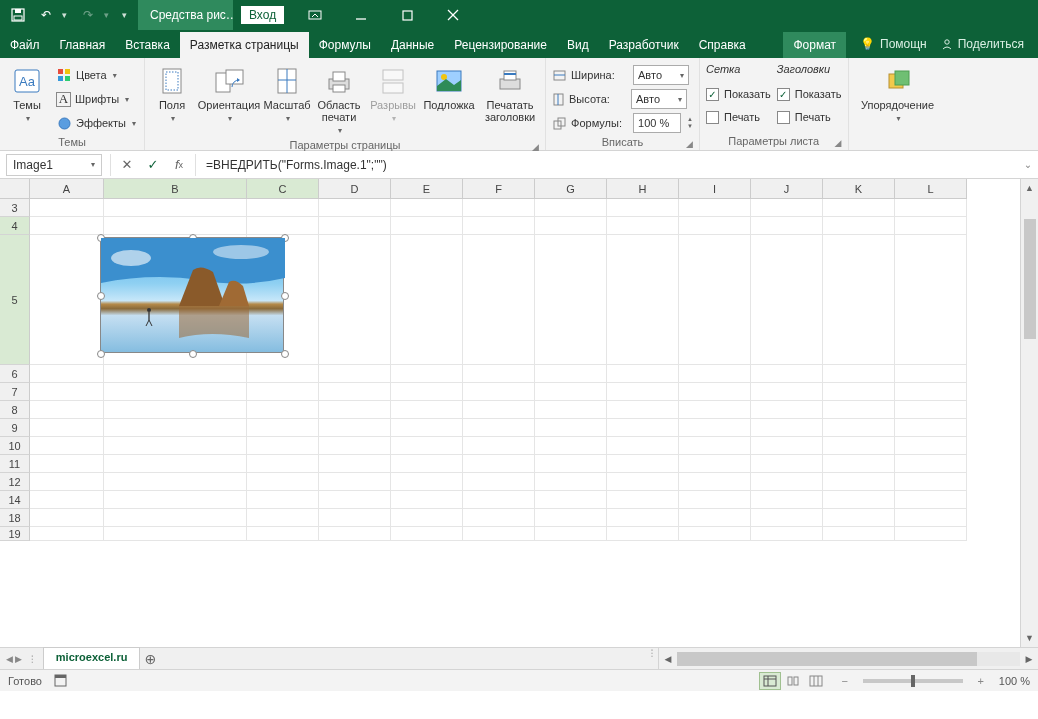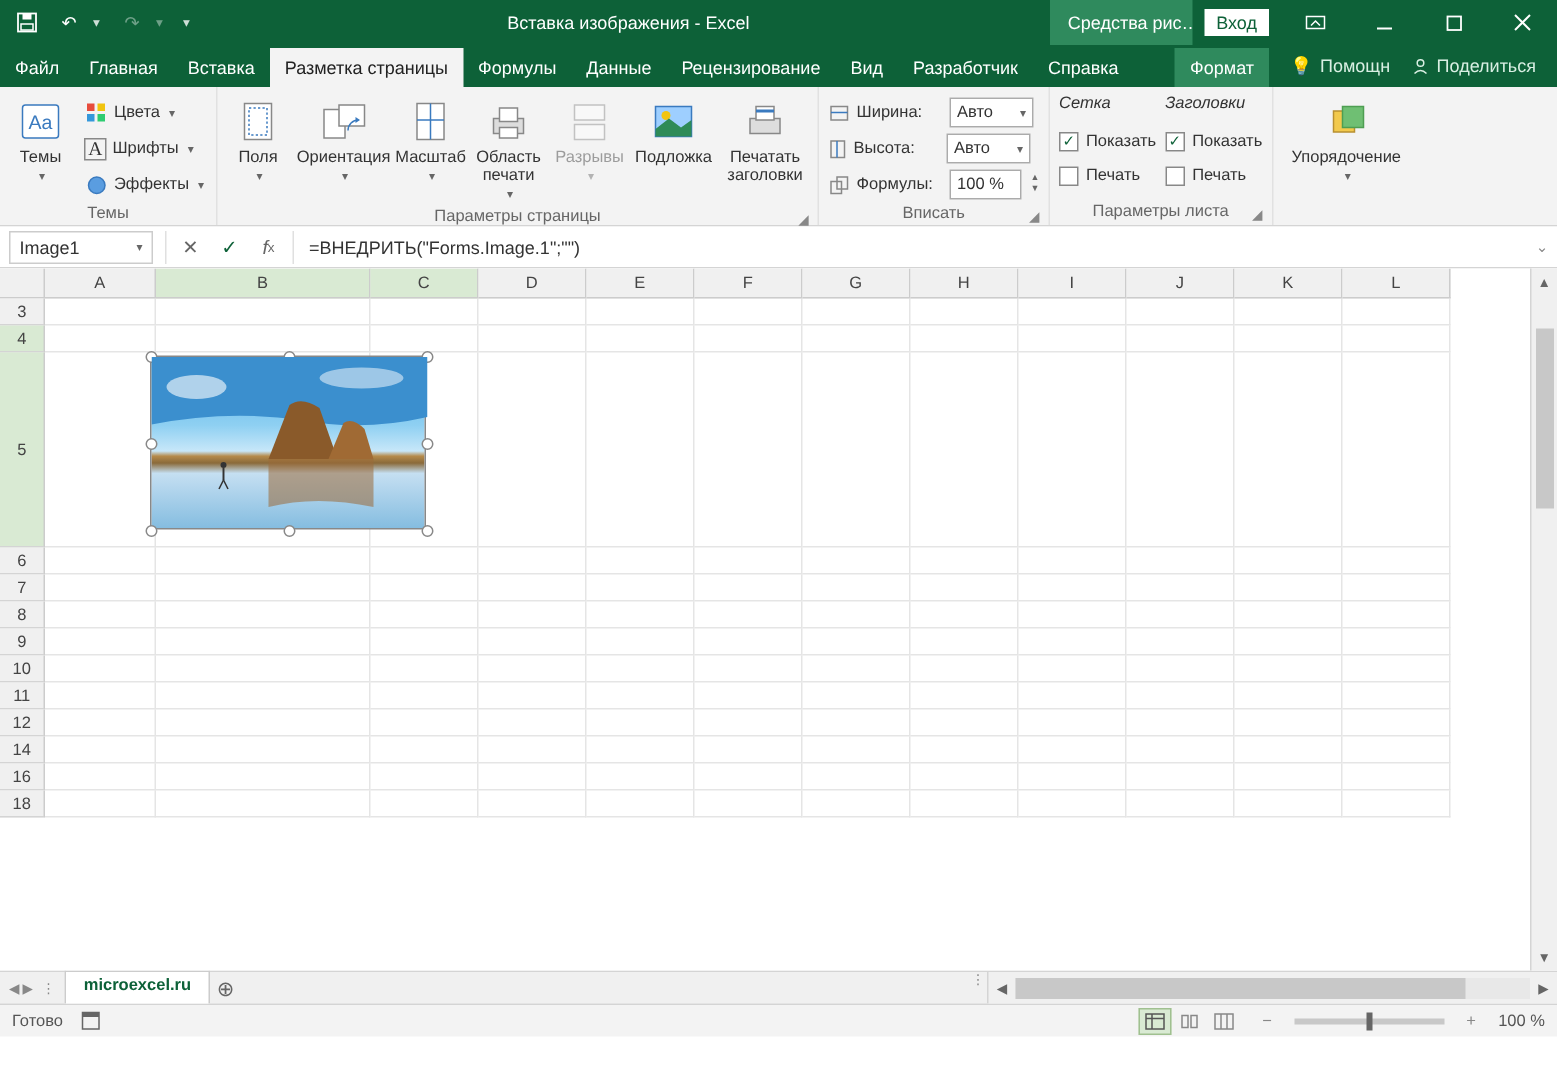--- a/index.html
+++ b/index.html
@@ -108,21 +108,20 @@
           <rect x="4" y="1" width="6" height="4" fill="#fff"></rect>
           <rect x="3" y="8" width="8" height="4" fill="none" stroke="#fff"></rect>
         </svg>
       </div>
     <div class="btn">↶</div>
     <div class="qat-dd">▾</div>
     <div class="btn disabled">↷</div>
     <div class="qat-dd" style="opacity:.4">▾</div>
     <div class="qat-dd" style="margin-left:4px">▾</div>
   </div>
-  <div class="title-center">Вставка изображения  -  Excel</div>
   <div class="context-tab">Средства рис…</div>
   <div class="login-btn">Вход</div>
   <div class="win-controls">
     <div class="wbtn">
         <svg width="14" height="10">
           <rect x="1" y="1" width="12" height="8" fill="none" stroke="#fff"></rect>
           <path d="M4 7 L7 4 L10 7" fill="none" stroke="#fff"></path>
         </svg>
       </div>
     <div class="wbtn">
@@ -584,48 +583,48 @@
         <div class="cell" style="width:72px;height:18px"></div>
         <div class="cell" style="width:72px;height:18px"></div>
         <div class="cell" style="width:72px;height:18px"></div>
         <div class="cell" style="width:72px;height:18px"></div>
         <div class="cell" style="width:72px;height:18px"></div>
         <div class="cell" style="width:72px;height:18px"></div>
         <div class="cell" style="width:72px;height:18px"></div>
         <div class="cell" style="width:72px;height:18px"></div>
       </div>
       <div style="display:flex;height:18px">
-        <div class="rowhead" style="height:18px">16</div>
-        <div class="cell" style="width:74px;height:18px"></div>
-        <div class="cell" style="width:143px;height:18px"></div>
-        <div class="cell" style="width:72px;height:18px"></div>
-        <div class="cell" style="width:72px;height:18px"></div>
-        <div class="cell" style="width:72px;height:18px"></div>
-        <div class="cell" style="width:72px;height:18px"></div>
-        <div class="cell" style="width:72px;height:18px"></div>
-        <div class="cell" style="width:72px;height:18px"></div>
-        <div class="cell" style="width:72px;height:18px"></div>
-        <div class="cell" style="width:72px;height:18px"></div>
-        <div class="cell" style="width:72px;height:18px"></div>
-        <div class="cell" style="width:72px;height:18px"></div>
-      </div>
-      <div style="display:flex;height:18px">
         <div class="rowhead" style="height:18px">18</div>
         <div class="cell" style="width:74px;height:18px"></div>
         <div class="cell" style="width:143px;height:18px"></div>
         <div class="cell" style="width:72px;height:18px"></div>
         <div class="cell" style="width:72px;height:18px"></div>
         <div class="cell" style="width:72px;height:18px"></div>
         <div class="cell" style="width:72px;height:18px"></div>
         <div class="cell" style="width:72px;height:18px"></div>
         <div class="cell" style="width:72px;height:18px"></div>
         <div class="cell" style="width:72px;height:18px"></div>
         <div class="cell" style="width:72px;height:18px"></div>
         <div class="cell" style="width:72px;height:18px"></div>
         <div class="cell" style="width:72px;height:18px"></div>
+      </div>
+      <div style="display:flex;height:14px">
+        <div class="rowhead" style="height:14px">19</div>
+        <div class="cell" style="width:74px;height:14px"></div>
+        <div class="cell" style="width:143px;height:14px"></div>
+        <div class="cell" style="width:72px;height:14px"></div>
+        <div class="cell" style="width:72px;height:14px"></div>
+        <div class="cell" style="width:72px;height:14px"></div>
+        <div class="cell" style="width:72px;height:14px"></div>
+        <div class="cell" style="width:72px;height:14px"></div>
+        <div class="cell" style="width:72px;height:14px"></div>
+        <div class="cell" style="width:72px;height:14px"></div>
+        <div class="cell" style="width:72px;height:14px"></div>
+        <div class="cell" style="width:72px;height:14px"></div>
+        <div class="cell" style="width:72px;height:14px"></div>
       </div>
       <div class="picture" style="left: 100px; top: 58px; width: 184px; height: 116px;">
         <div class="handle" style="left: -4px; top: -4px;"></div>
         <div class="handle" style="left: 88px; top: -4px;"></div>
         <div class="handle" style="left: 180px; top: -4px;"></div>
         <div class="handle" style="left: -4px; top: 54px;"></div>
         <div class="handle" style="left: 180px; top: 54px;"></div>
         <div class="handle" style="left: -4px; top: 112px;"></div>
         <div class="handle" style="left: 88px; top: 112px;"></div>
         <div class="handle" style="left: 180px; top: 112px;"></div>

